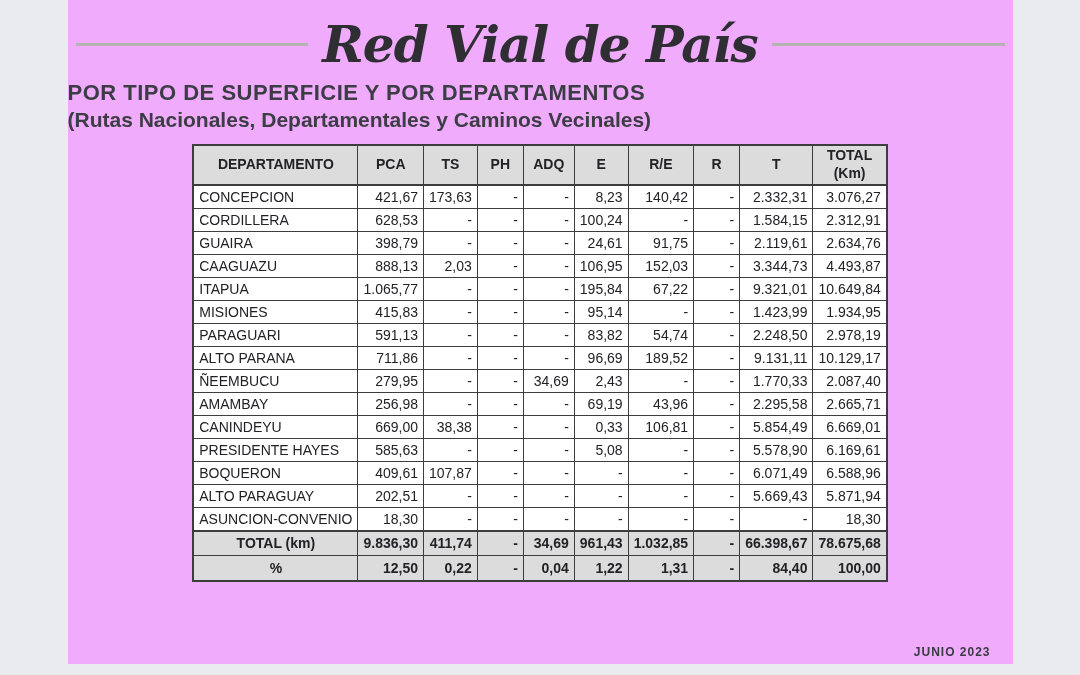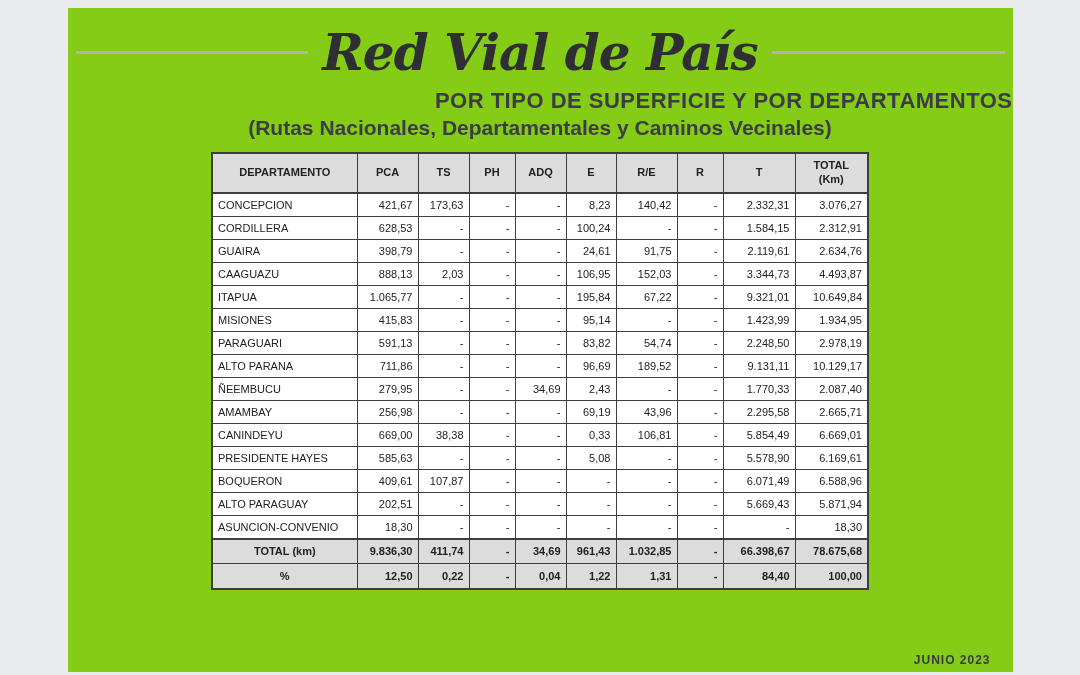--- a/index.html
+++ b/index.html
@@ -5,57 +5,56 @@
   html,body{margin:0;padding:0;}
   body{
     width:1080px;height:675px;
     background:#e9ebee;
     font-family:"Liberation Sans",sans-serif;
     overflow:hidden;
   }
   .sheet{
     position:relative;
     width:945px;height:664px;
-    margin:8px auto 0 auto;
-    background:#84cc16;
+    margin:0 auto 0 auto;
+    background:#f0abfc;
   }
   .title-row{
     display:flex;align-items:center;
     padding:16px 8px 0 8px;
   }
   .rule{
     flex:1;height:3px;background:#b3b3b3;
   }
   .page-title{
     margin:0 14px;
     font-family:"DejaVu Serif","Liberation Serif",serif;
     font-style:italic;font-weight:bold;
     font-size:50px;line-height:1.15;
     color:#2e2e33;
     white-space:nowrap;
     letter-spacing:-1px;
   }
   .subtitle1{
     margin-top:6px;
-    text-align:right;
+    text-align:left;
     font-size:22px;font-weight:bold;
     color:#3c3c44;letter-spacing:0.5px;
   }
   .subtitle2{
     margin-top:2px;
-    text-align:center;
     font-size:21px;font-weight:bold;
     color:#3c3c44;
   }
   table.road{
     margin:12px auto 0 auto;
     border-collapse:collapse;
     border:2px solid #3d3d3d;
     table-layout:fixed;
-    font-size:11px;
+    font-size:14px;
     color:#222226;
   }
   table.road th, table.road td{
     border:1px solid #3d3d3d;
     padding:0 5px;
     overflow:hidden;
     white-space:nowrap;
   }
   table.road thead th{
     background:#dcdcdc;

